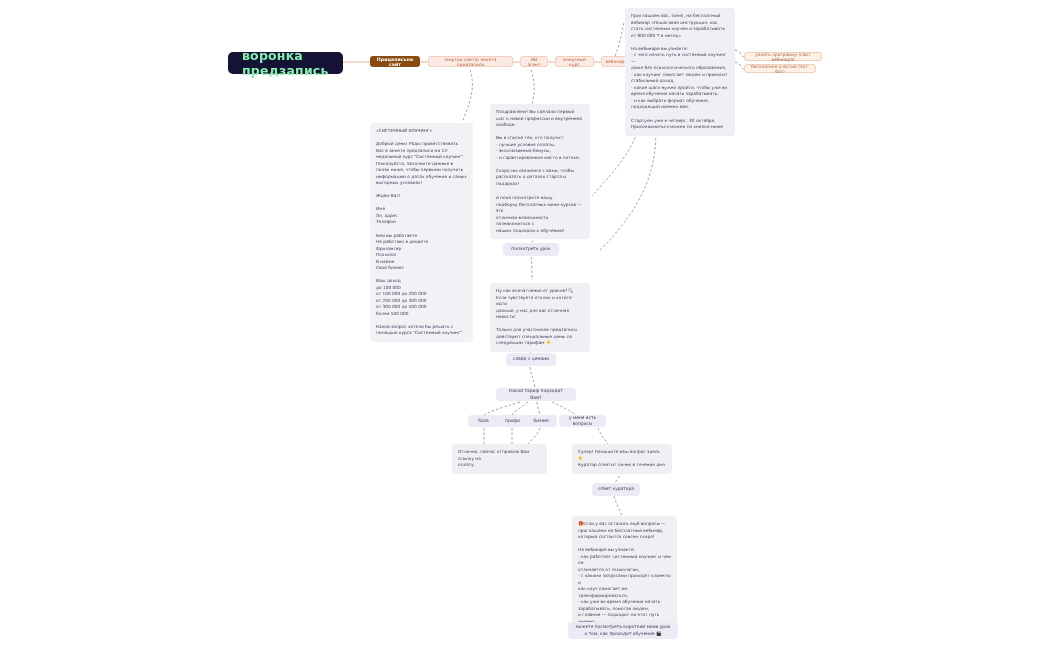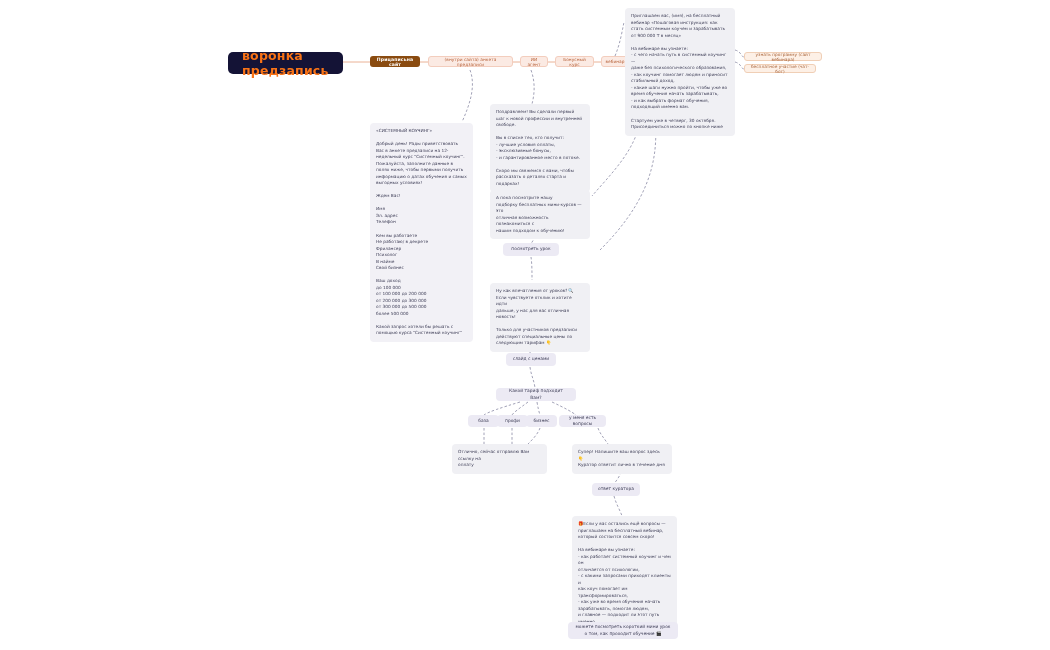--- a/index.html
+++ b/index.html
@@ -8,21 +8,21 @@
     font-family:"DejaVu Sans","Liberation Sans",sans-serif;
     color:#3b3b52;position:relative;
   }
   #canvas{position:absolute;inset:0;}
   svg.edges{position:absolute;left:0;top:0;width:1050px;height:650px;pointer-events:none;}
 
   .node{position:absolute;box-sizing:border-box;}
 
   
   .root{
-    background:#141336;color:#f97316;border-radius:5px;
+    background:#141336;color:#86efac;border-radius:5px;
     font-size:12.5px;font-weight:700;letter-spacing:.2px;
     display:flex;align-items:center;justify-content:center;
     padding:9px 14px;
   }
   
   .chain-strong{
     background:#8a4b10;color:#ffffff;border-radius:3px;
     font-size:4.6px;font-weight:700;text-align:center;
     display:flex;align-items:center;justify-content:center;
     padding:3px 5px;letter-spacing:.1px;

